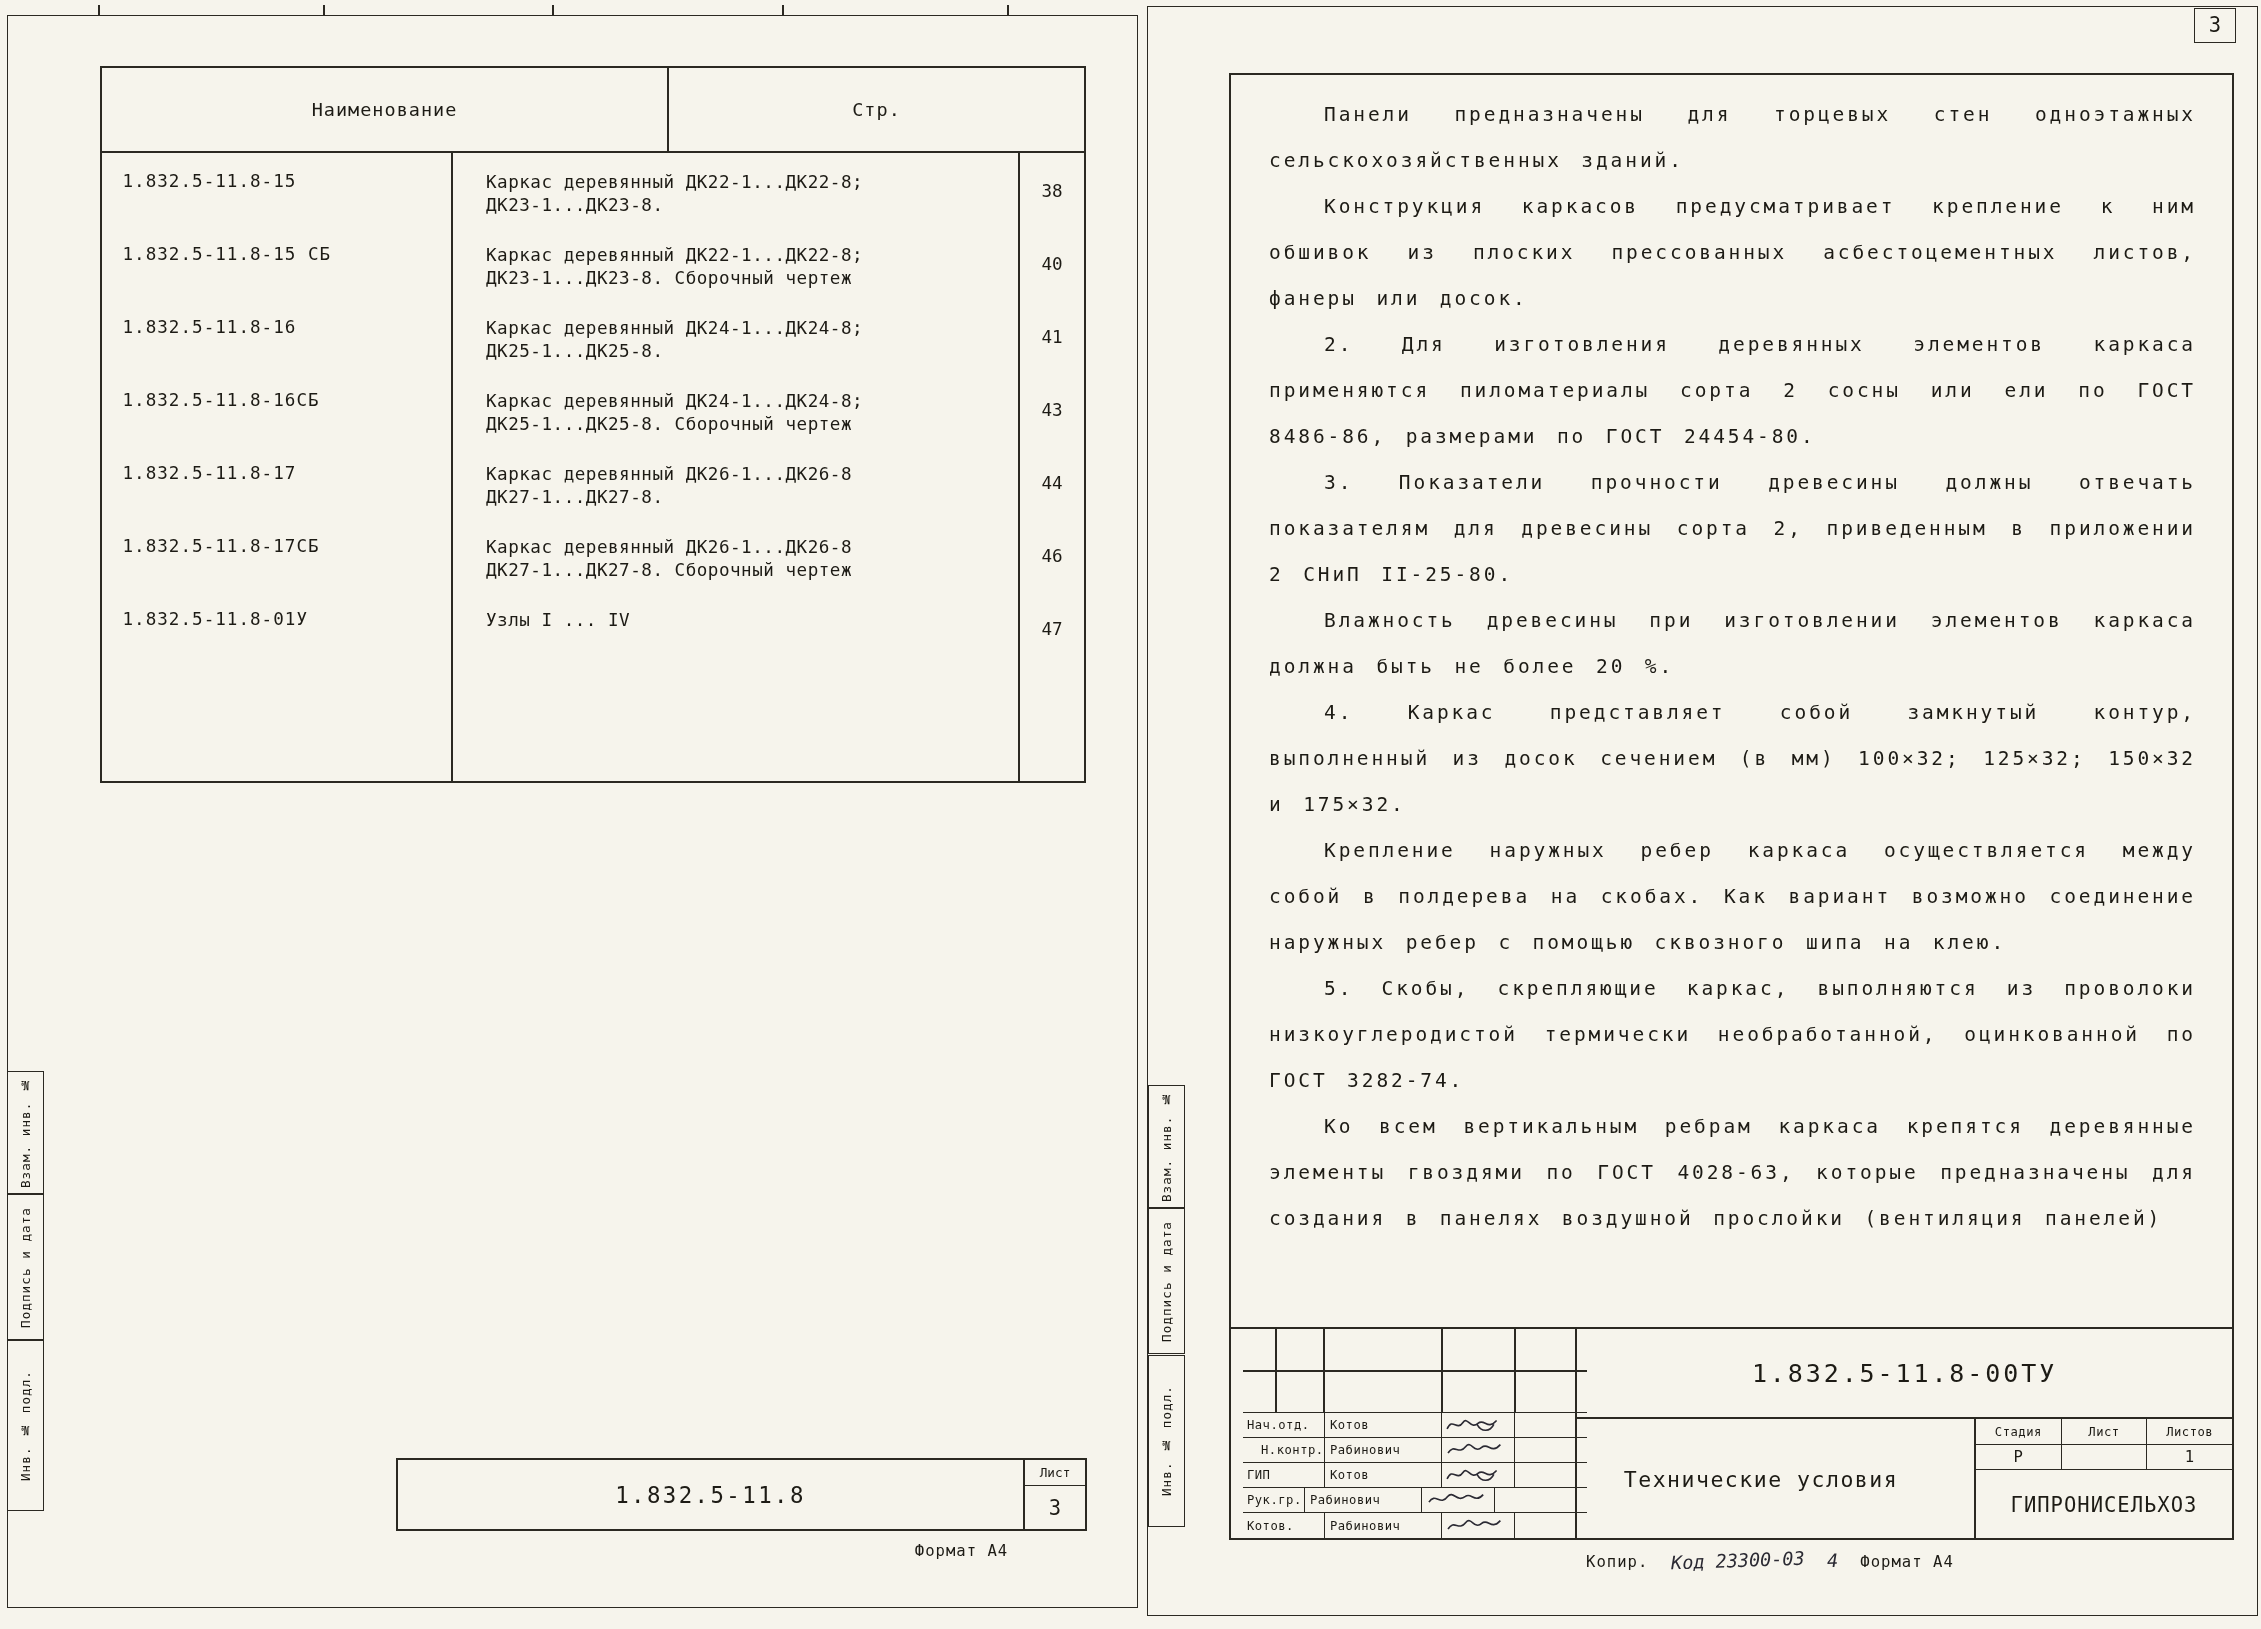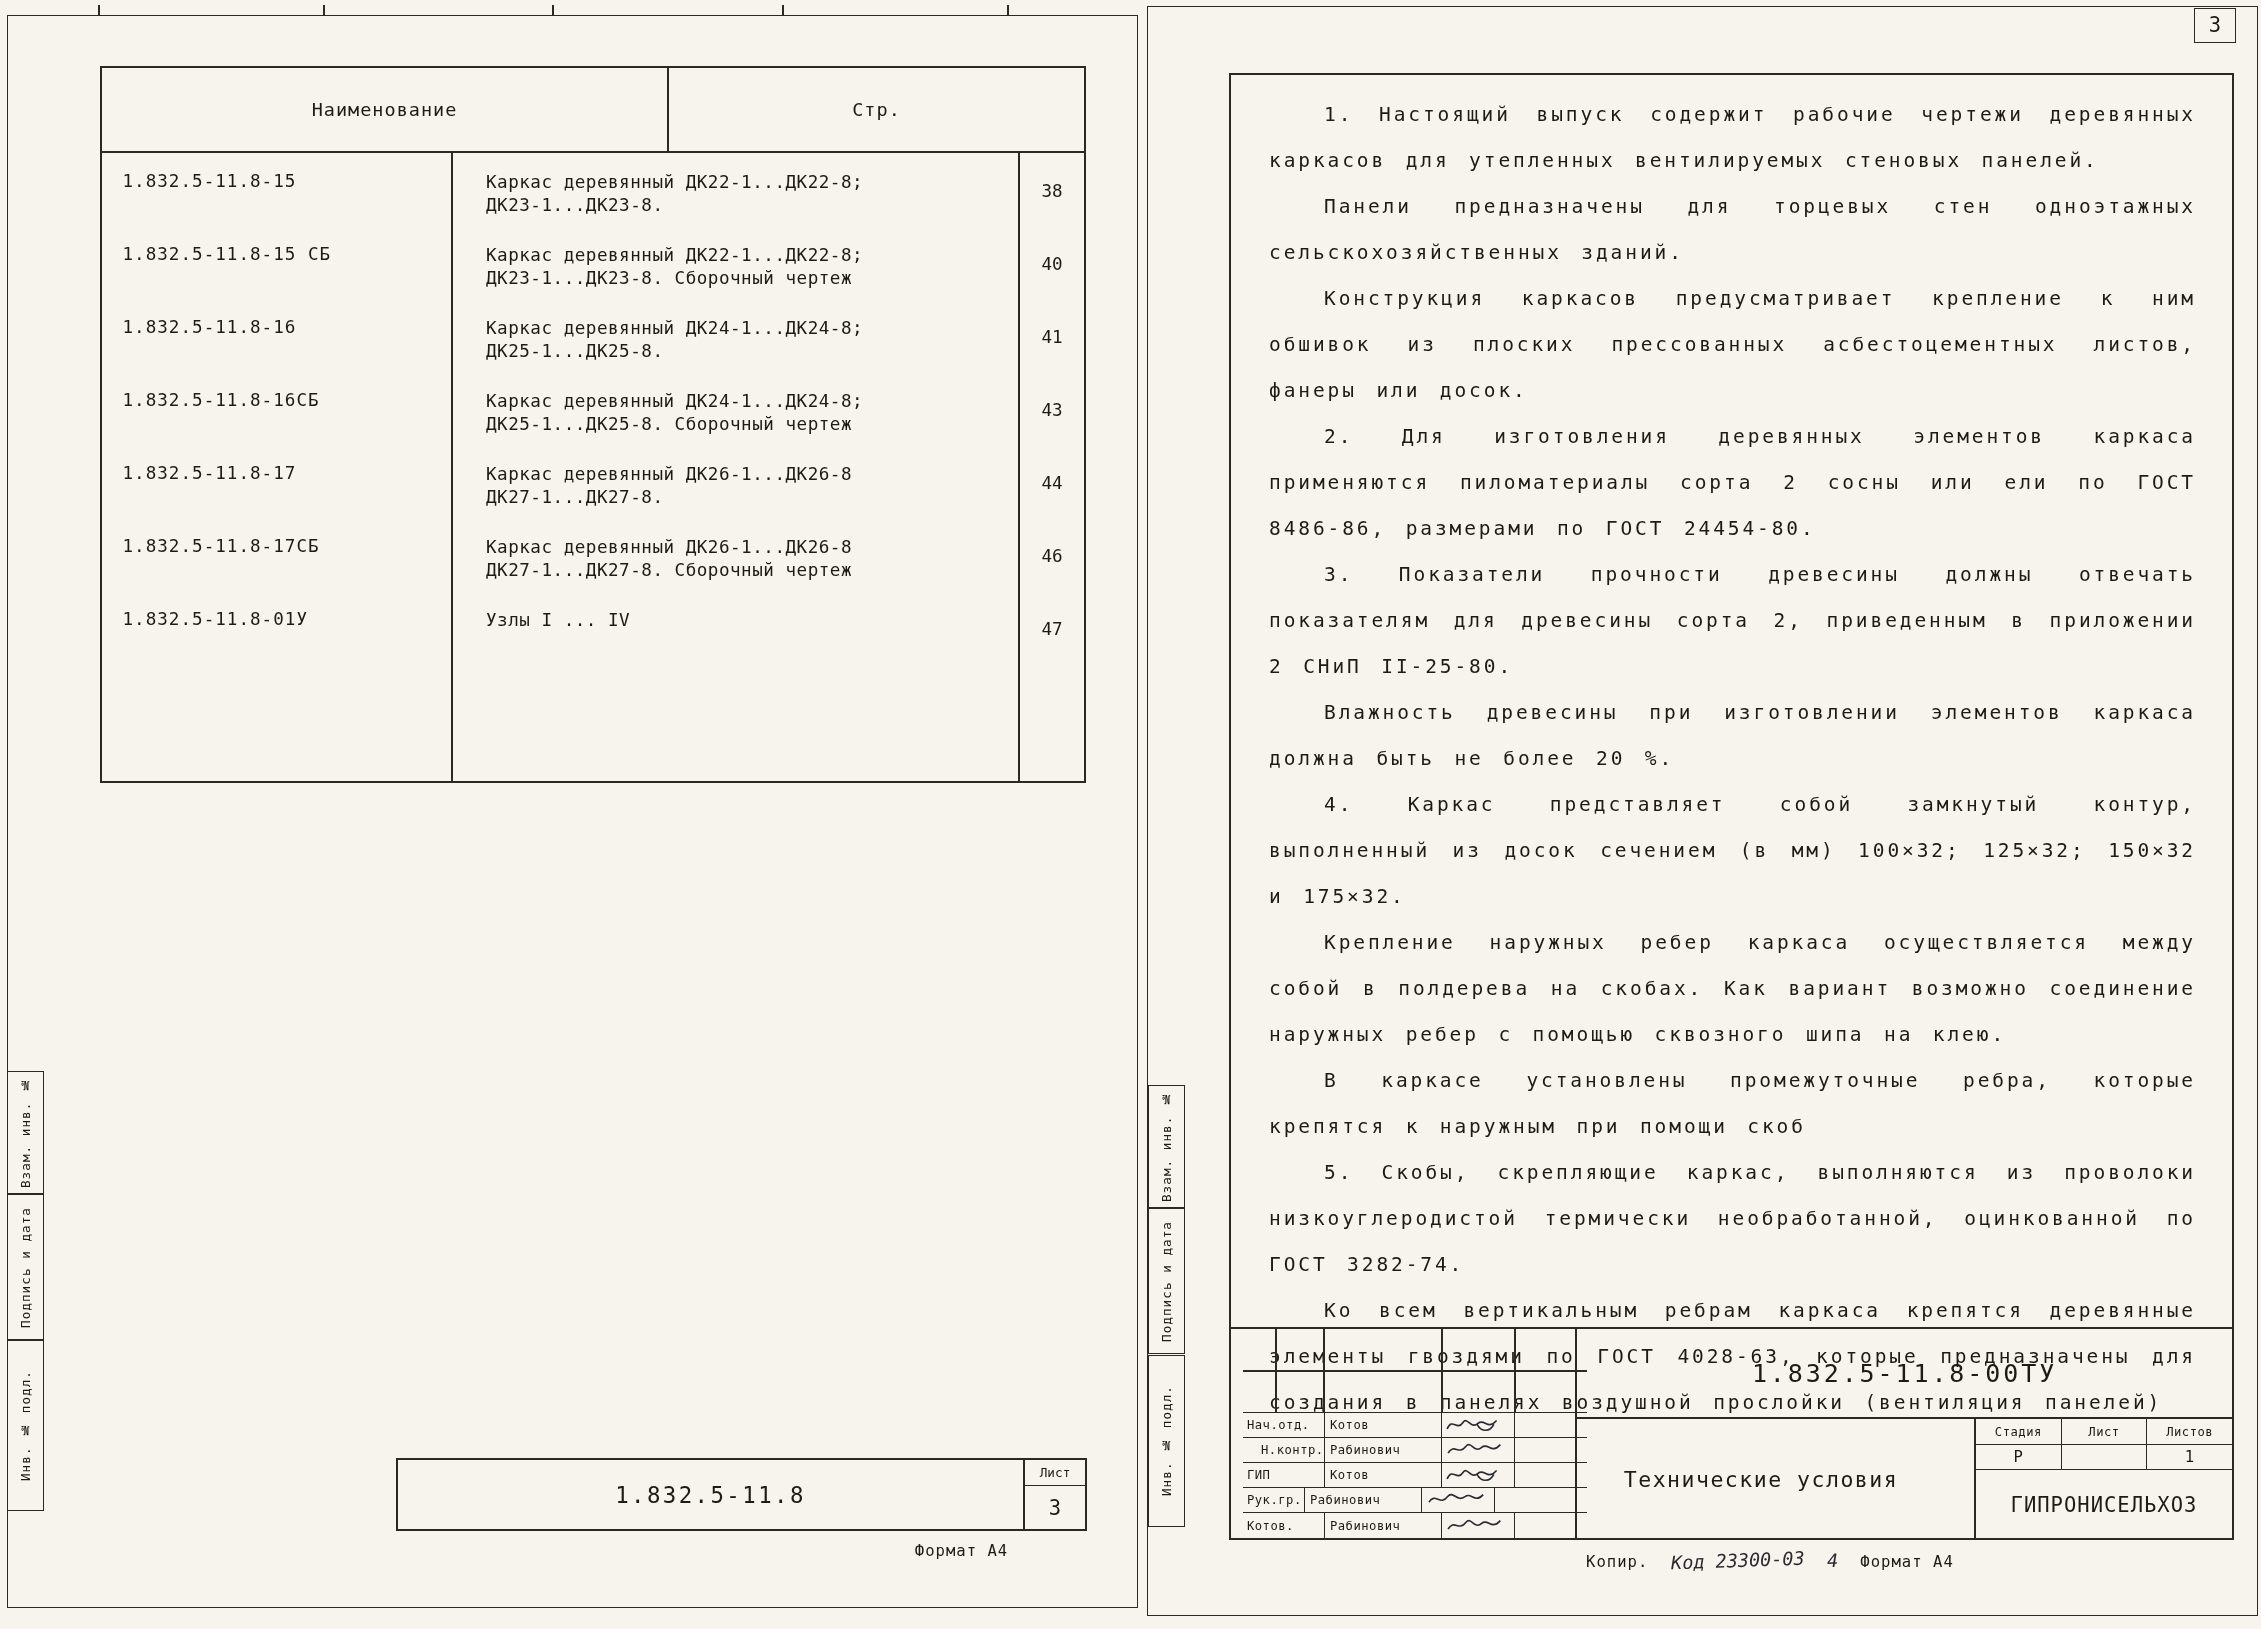--- a/index.html
+++ b/index.html
@@ -140,29 +140,27 @@
   <div>
     <div class="frame" style="left:1147px;top:5.9px;width:1111px;height:1610px"></div>
 
     <div class="abs ctr" style="left:2194px;top:7.8px;width:42px;height:35px;border:1.5px solid #2b2922;font-size:20.5px">
       <span>3</span>
     </div>
 
     <div class="abs" style="left:1229px;top:73px;width:1005px;height:1467px;border:2px solid #2b2922"></div>
 
     <div class="abs" style="left:1269px;top:92px;width:927px">
-      <p class="para">1. Настоящий выпуск содержит рабочие чертежи деревянных каркасов для утепленных вентилируемых стеновых панелей.</p>
       <p class="para">Панели предназначены для торцевых стен одноэтажных сельскохозяйственных зданий.</p>
       <p class="para">Конструкция каркасов предусматривает крепление к ним обшивок из плоских прессованных асбестоцементных листов, фанеры или досок.</p>
       <p class="para">2. Для изготовления деревянных элементов каркаса применяются пиломатериалы сорта 2 сосны или ели по ГОСТ 8486-86, размерами по ГОСТ 24454-80.</p>
       <p class="para">3. Показатели прочности древесины должны отвечать показателям для древесины сорта 2, приведенным в приложении 2 СНиП II-25-80.</p>
       <p class="para">Влажность древесины при изготовлении элементов каркаса должна быть не более 20 %.</p>
       <p class="para">4. Каркас представляет собой замкнутый контур, выполненный из досок сечением (в мм) 100×32; 125×32; 150×32 и 175×32.</p>
       <p class="para">Крепление наружных ребер каркаса осуществляется между собой в полдерева на скобах. Как вариант возможно соединение наружных ребер с помощью сквозного шипа на клею.</p>
-      <p class="para">В каркасе установлены промежуточные ребра, которые крепятся к наружным при помощи скоб</p>
       <p class="para">5. Скобы, скрепляющие каркас, выполняются из проволоки низкоуглеродистой термически необработанной, оцинкованной по ГОСТ 3282-74.</p>
       <p class="para">Ко всем вертикальным ребрам каркаса крепятся деревянные элементы гвоздями по ГОСТ 4028-63, которые предназначены для создания в панелях воздушной прослойки (вентиляция панелей)</p>
     </div>
 
     <div class="abs" style="left:1229px;top:1327px;width:1005px;height:213px;border:2px solid #2b2922">
 
       <div class="abs" style="left:12px;top:0;width:344px;height:100%">
         <div style="position:relative;height:84px;border-bottom:1.5px solid #2b2922">
           <div class="line" style="left:32px;top:0;width:1.5px;height:100%"></div>
           <div class="line" style="left:80px;top:0;width:1.5px;height:100%"></div>

